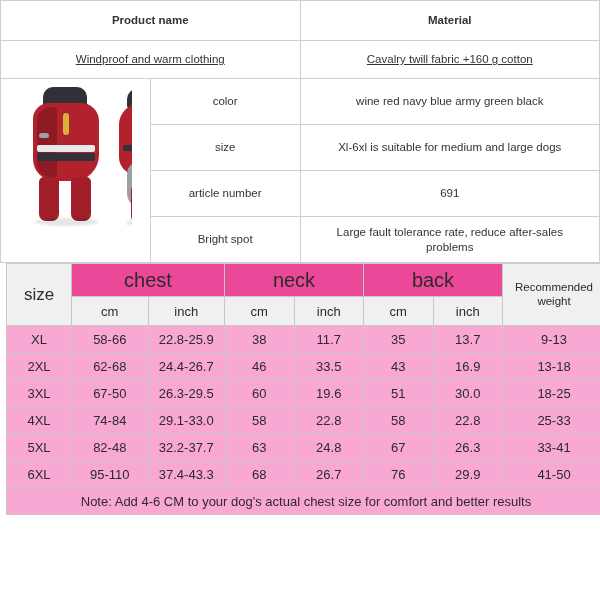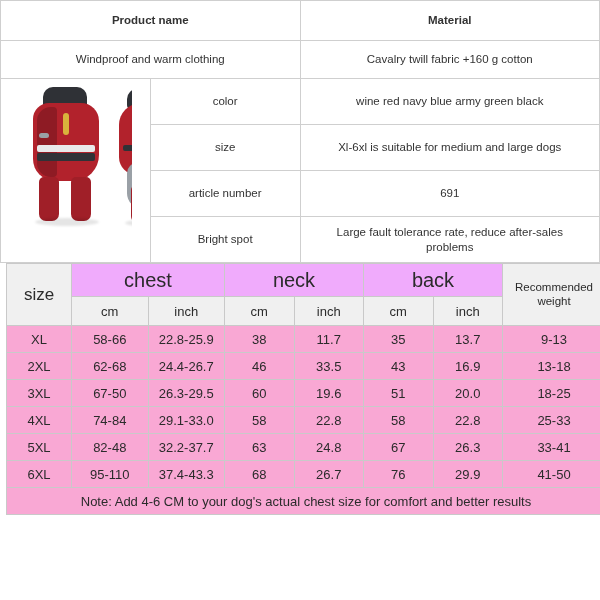--- a/index.html
+++ b/index.html
@@ -38,20 +38,21 @@
   }
   .spec-head {
     font-size: 17px;
     font-weight: bold;
     color: #1d1d1d;
     height: 31px;
   }
   .spec-sub {
     height: 29px;
     font-size: 11.5px;
+    text-decoration: underline;
   }
   .spec-label {
     font-size: 13.5px;
     color: #2b2b2b;
     height: 37px;
   }
   .spec-value {
     font-size: 11.5px;
     color: #333333;
   }
@@ -157,21 +158,21 @@
   .size-table th, .size-table td {
     border: 1px solid #c9c9c9;
     text-align: center;
     vertical-align: middle;
     color: #2b2b2b;
     font-weight: normal;
   }
   .grp-head {
     font-size: 20px;
     height: 30px;
-    background: #f0abfc;
+    background: #ec4899;
   }
   .size-corner {
     font-size: 17px;
     background: #f0f0f0;
   }
   .unit-head {
     font-size: 13px;
     height: 26px;
     background: #f0f0f0;
   }
@@ -298,21 +299,21 @@
           <td>16.9</td>
           <td>13-18</td>
         </tr>
         <tr>
           <td class="size-name">3XL</td>
           <td>67-50</td>
           <td>26.3-29.5</td>
           <td>60</td>
           <td>19.6</td>
           <td>51</td>
-          <td>20.0</td>
+          <td>30.0</td>
           <td>18-25</td>
         </tr>
         <tr>
           <td class="size-name">4XL</td>
           <td>74-84</td>
           <td>29.1-33.0</td>
           <td>58</td>
           <td>22.8</td>
           <td>58</td>
           <td>22.8</td>

